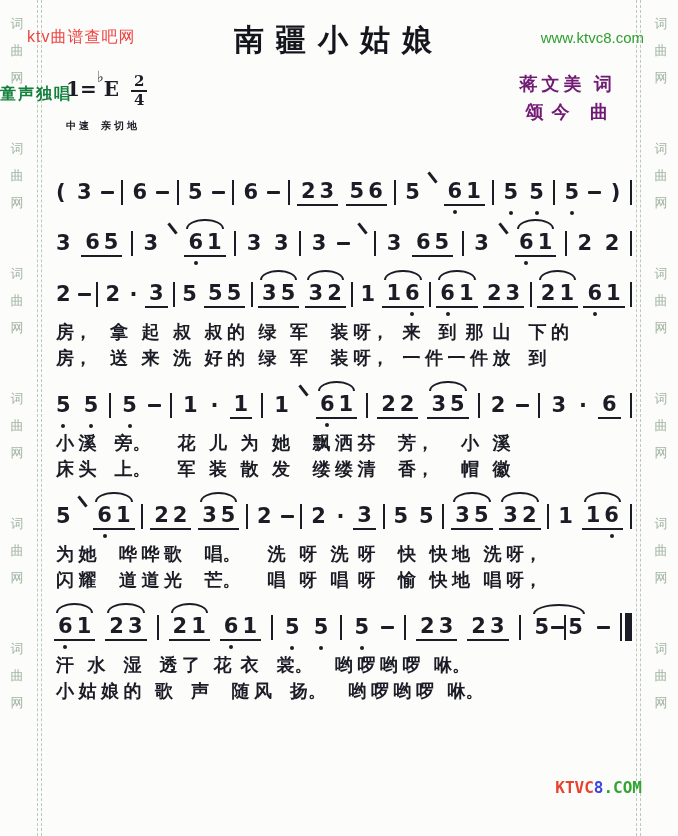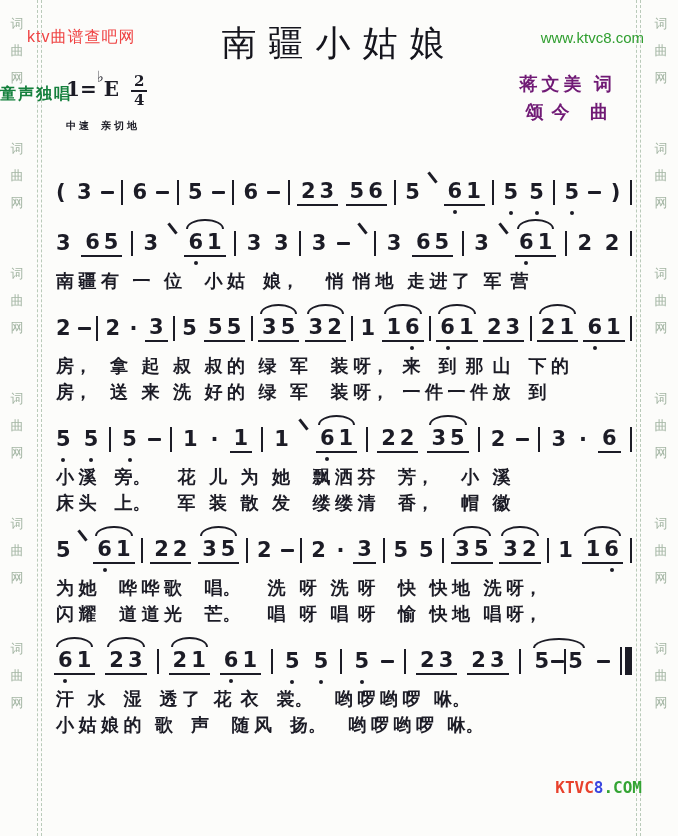--- a/index.html
+++ b/index.html
@@ -16,21 +16,21 @@
   .wm-right { right:0; }
   .wm-ch { font-size:13px; line-height:27px; color:#a3b5a3;
     font-family:"Liberation Serif", serif; }
   .wm-gap { height:44px; flex:none; }
   .dashline { position:absolute; top:0; bottom:0; width:0;
     border-left:1px dashed #b9cab9; }
   
   .site-left { position:absolute; left:27px; top:27px; font-size:16px;
     color:#ef4444; letter-spacing:1px; }
   .page-title { position:absolute; left:0; right:0; top:20px; text-align:center;
-    font-size:35px; font-weight:normal; letter-spacing:12px; color:#15151d; }
+    font-size:30px; font-weight:bold; letter-spacing:12px; color:#15151d; }
   .site-right { position:absolute; right:34px; top:29px; font-size:15px; color:#2f9e2f; }
   .keysig { position:absolute; left:66px; top:74px; font-size:20px; font-weight:bold;
     font-family:"DejaVu Serif", serif; display:flex; align-items:flex-start; gap:12px; }
   .flat { font-size:15px; vertical-align:super; position:relative; top:-6px; }
   .frac { display:inline-flex; flex-direction:column; align-items:center;
     font-size:15px; line-height:15px; font-weight:bold; }
   .frac .top { border-bottom:2px solid #1c1c26; padding:0 3px 1px; }
   .frac .bot { padding-top:1px; }
   .subtitle { position:absolute; left:0; right:0; top:84px; text-align:left;
     font-size:16px; font-weight:bold; letter-spacing:2px; color:#15803d; }
@@ -216,21 +216,20 @@
         <span class="breath"></span>
         <span class="grp u slur">
           <span class="note db">6</span>
           <span class="note">1</span>
         </span>
         <span class="bar"></span>
         <span class="note">2</span>
         <span class="note">2</span>
         <span class="bar"></span>
       </div>
-      <div class="lyric">南 疆 有   一   位     小 姑    娘，      悄  悄 地   走 进 了   军  营</div>
       <div class="system">
         <span class="note">2</span>
         <span class="dash"></span>
         <span class="bar"></span>
         <span class="note">2</span>
         <span class="note">·</span>
         <span class="grp u">
           <span class="note">3</span>
         </span>
         <span class="bar"></span>

